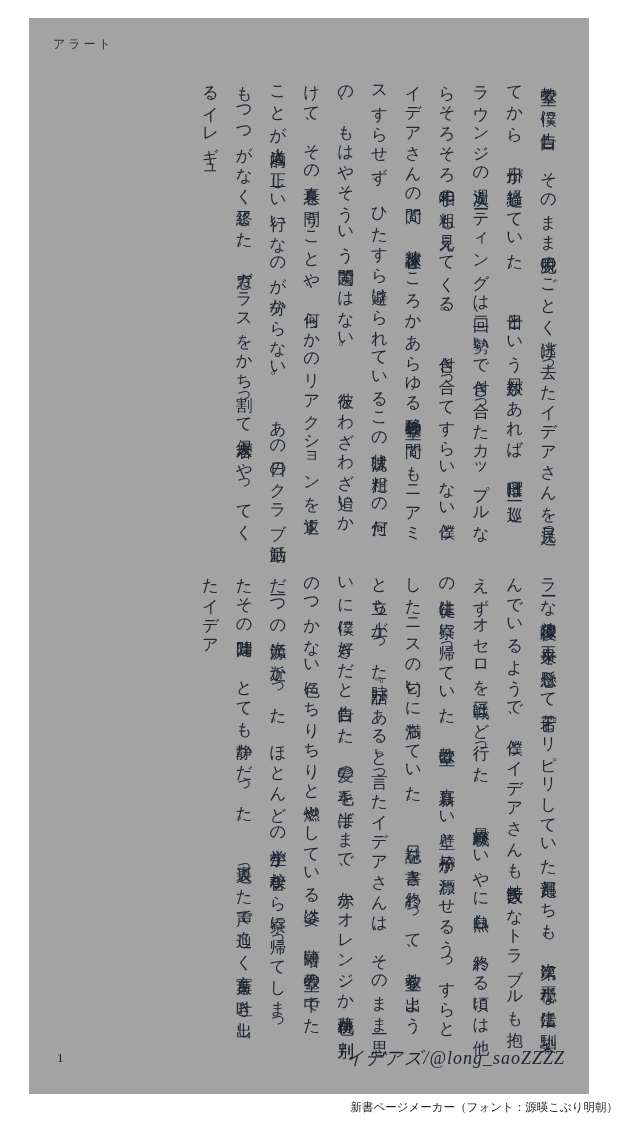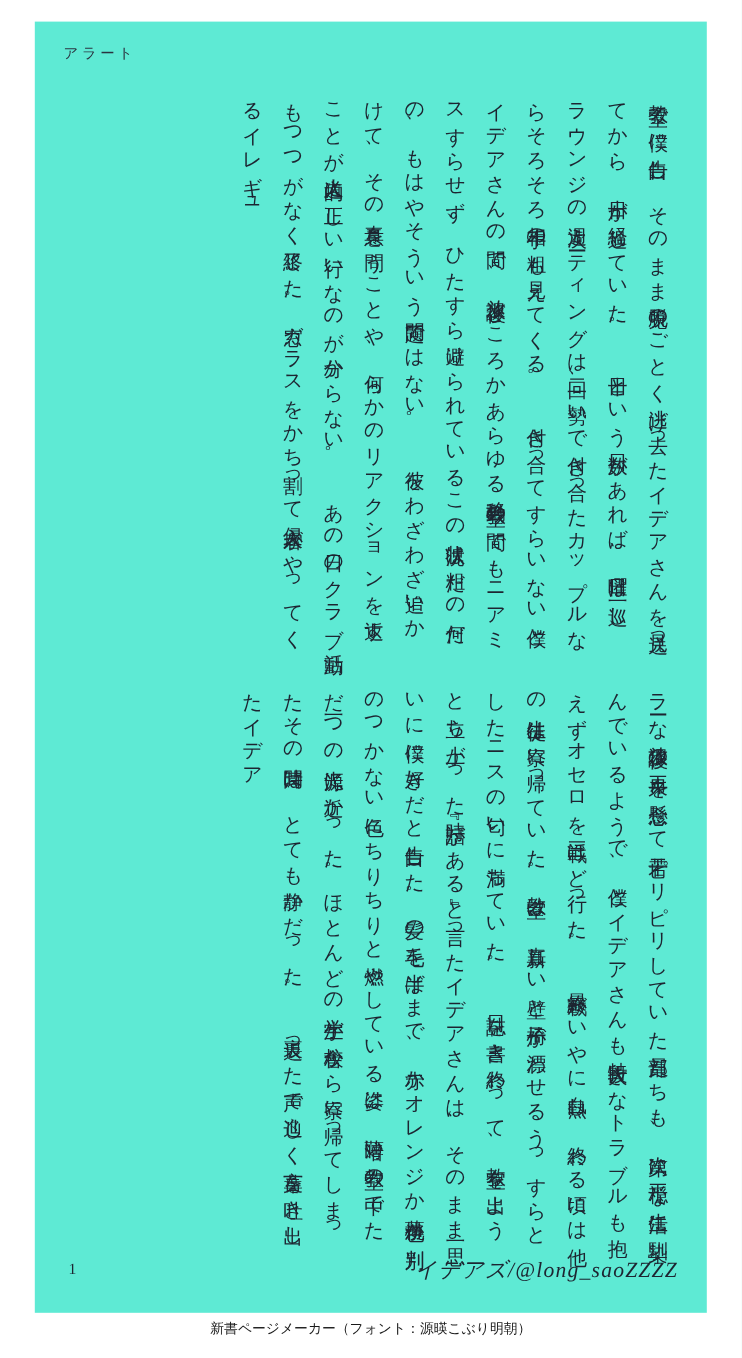--- a/index.html
+++ b/index.html
@@ -19,21 +19,21 @@
     height: 1132px;
     background: #ffffff;
   }
   
   #sheet {
     position: absolute;
     left: 29px;
     top: 18px;
     width: 560px;
     height: 1076px;
-    background: #5eead4;
+    background: #a3a3a3;
     box-sizing: border-box;
   }
   #alert-label {
     position: absolute;
     left: 24px;
     top: 18px;
     font-size: 12px;
     letter-spacing: 3px;
     color: #2b3340;
     font-family: "Liberation Serif", "DejaVu Serif", serif;
@@ -76,21 +76,21 @@
     font-size: 18px;
     color: #1d2531;
     font-style: italic;
     letter-spacing: 1px;
   }
   #footer {
     position: absolute;
     left: 0;
     top: 1100px;
     width: 618px;
-    text-align: center;
+    text-align: right;
     font-size: 11.5px;
     color: #1a1a1a;
     font-family: "Liberation Serif", "DejaVu Serif", serif;
   }
 </style>
 </head>
 <body>
 
 <div id="page">
 

